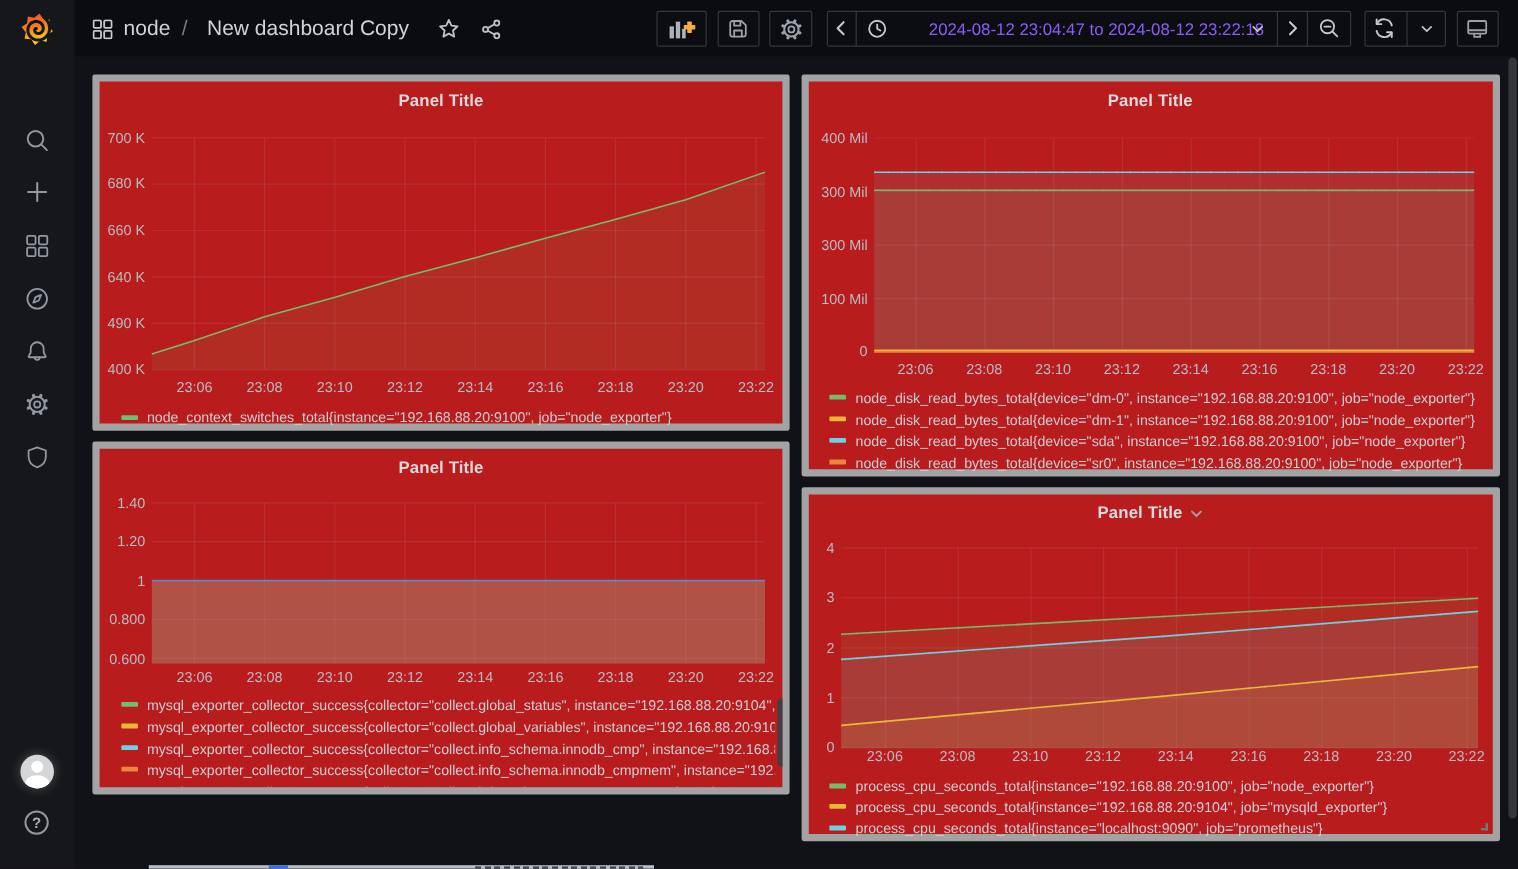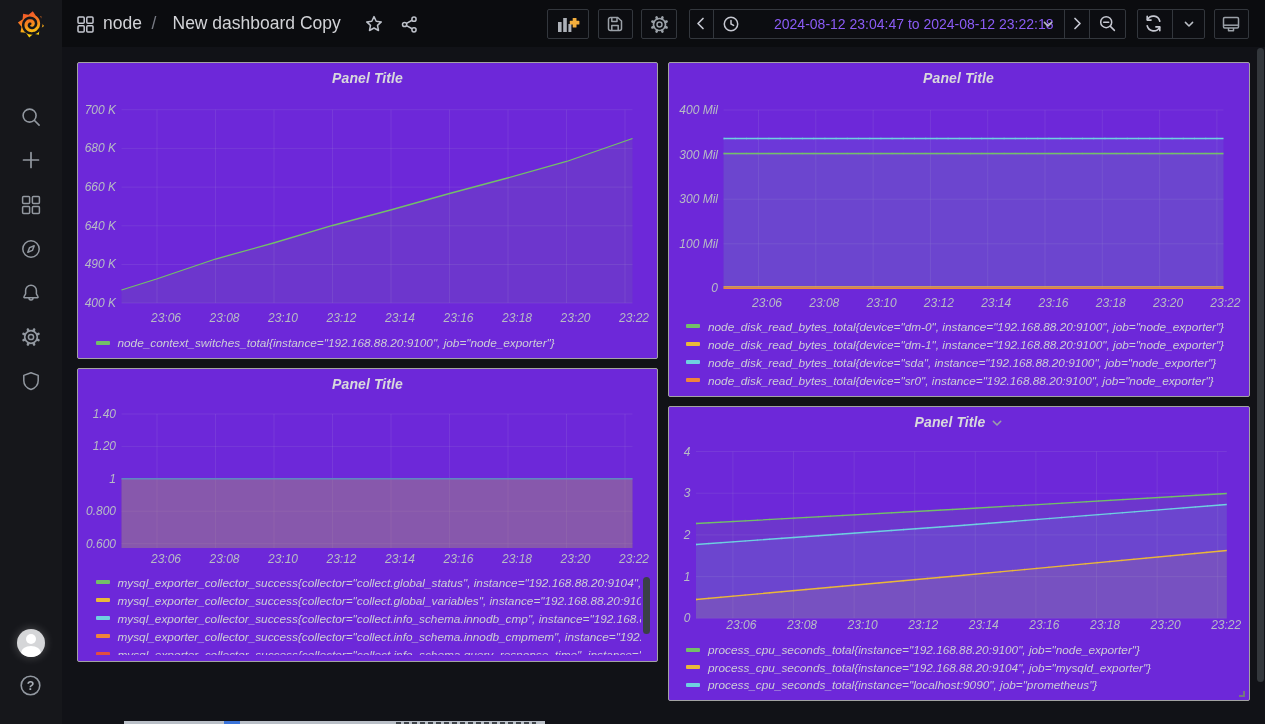--- a/index.html
+++ b/index.html
@@ -2,24 +2,24 @@
 <html><head>
 <meta charset="utf-8">
 <style>
   * { margin:0; padding:0; box-sizing:border-box; }
   html,body { width:1265px; height:724px; background:#111217; overflow:hidden; }
   body { font-family:"Liberation Sans", sans-serif; }
   #app { position:absolute; top:0; left:0; width:1265px; height:724px; background:#111217; overflow:hidden; }
   #topbar { position:absolute; left:62px; top:0; width:1203px; height:47px; background:#0b0c0f; }
   #sidebar { position:absolute; left:0; top:0; width:62px; height:724px; background:#16171b; }
   .sideicon { position:absolute; left:21px; width:20px; height:20px; }
-  .panel { position:absolute; background:#6d28d9; border:1px solid #a3a3a3; border-radius:2px;font-style:italic; }
+  .panel { position:absolute; background:#b91c1c; border:6px solid #a3a3a3; border-radius:2px; }
   .ptitle { position:absolute; top:0; left:0; right:0; height:30px; display:flex; align-items:center; justify-content:center; font-size:14px; font-weight:600; color:#d8d9dc; letter-spacing:.1px; }
   .ylab { position:absolute; width:44px; text-align:right; font-size:12px; color:#b7bcc4; height:16px; line-height:16px; }
-  .xlab { position:absolute; width:48px; margin-left:-24px; text-align:right; font-size:12px; color:#b7bcc4; height:16px; line-height:16px; }
+  .xlab { position:absolute; width:48px; margin-left:-24px; text-align:center; font-size:12px; color:#b7bcc4; height:16px; line-height:16px; }
   .lrow { position:absolute; height:18px; line-height:18px; font-size:11.8px; color:#ccced6; white-space:nowrap; overflow:hidden; }
   .sw { display:inline-block; width:14px; height:4px; border-radius:1px; vertical-align:middle; margin-right:8px; margin-top:-2px; }
   .csvg { position:absolute; top:0; left:0; }
   .tbtn { position:absolute; top:9px; height:30px; border:1px solid #33373d; border-radius:2px; background:rgba(17,18,23,.3); display:flex; align-items:center; justify-content:center; }
 </style>
 </head>
 <body>
 <div id="app">
   <div id="topbar">
     <svg style="position:absolute;left:15px;top:16px;" width="17" height="17" viewBox="0 0 17 17" fill="none" stroke="#c6c8d1" stroke-width="1.5">

